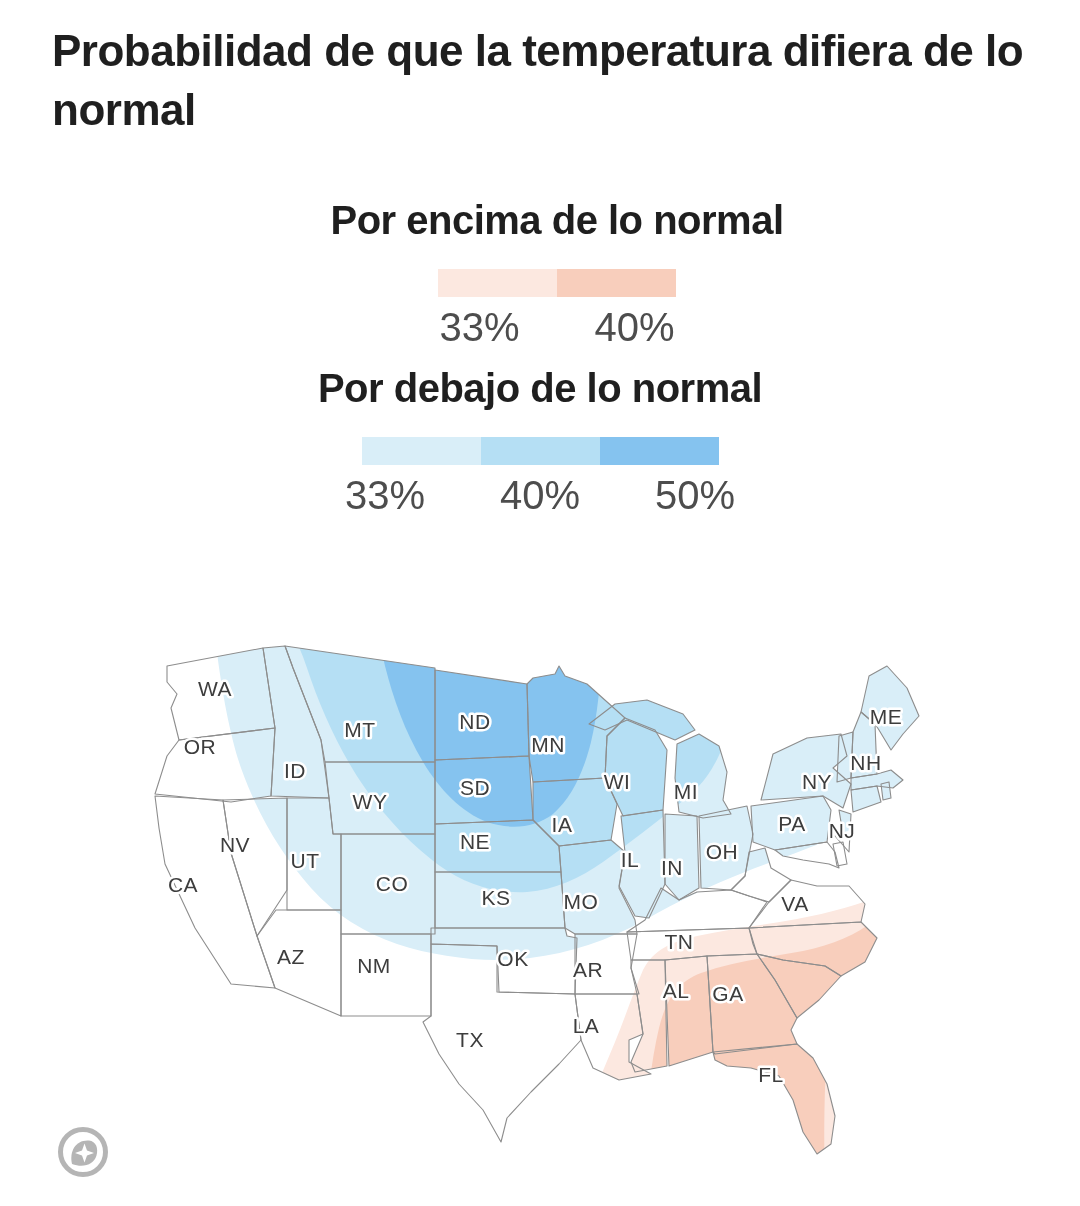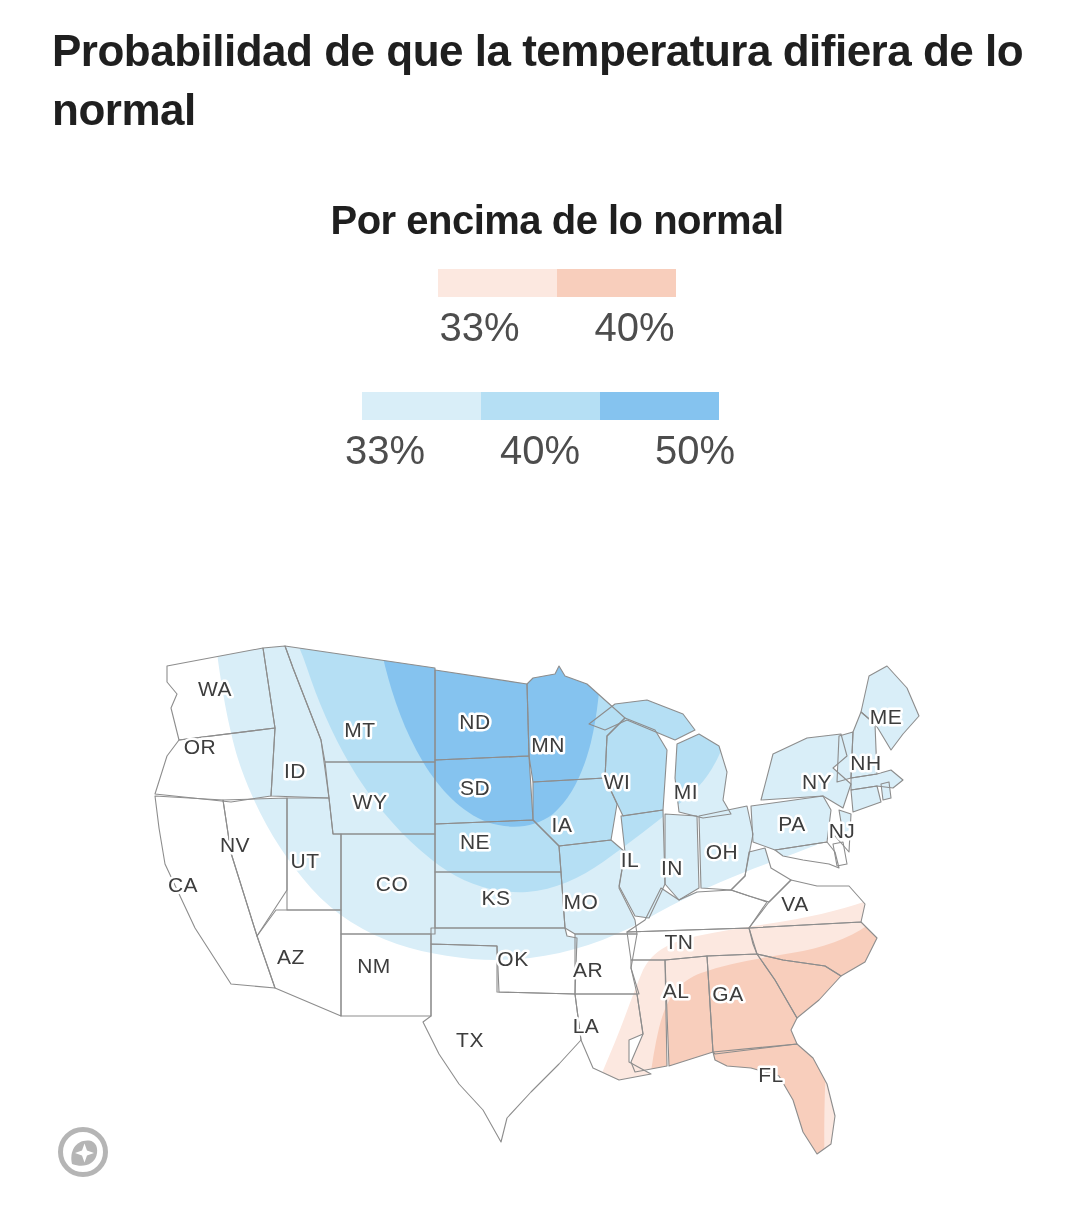--- a/index.html
+++ b/index.html
@@ -50,20 +50,21 @@
       <div class="swatch" style="width: 119px; background: rgb(252, 232, 224);"></div>
       <div class="swatch" style="width: 119px; background: rgb(248, 206, 188);"></div>
     </div>
   <div class="pct-row">
       <div class="pct">33%</div>
       <div class="pct">40%</div>
     </div>
 </div>
 
 <div id="legend-below">
+  <p class="legend-heading">Por debajo de lo normal</p>
   <div class="swatch-row">
       <div class="swatch" style="width: 119px; background: rgb(217, 238, 248);"></div>
       <div class="swatch" style="width: 119px; background: rgb(181, 223, 244);"></div>
       <div class="swatch" style="width: 119px; background: rgb(133, 195, 239);"></div>
     </div>
   <div class="pct-row">
       <div class="pct">33%</div>
       <div class="pct">40%</div>
       <div class="pct">50%</div>
     </div>

